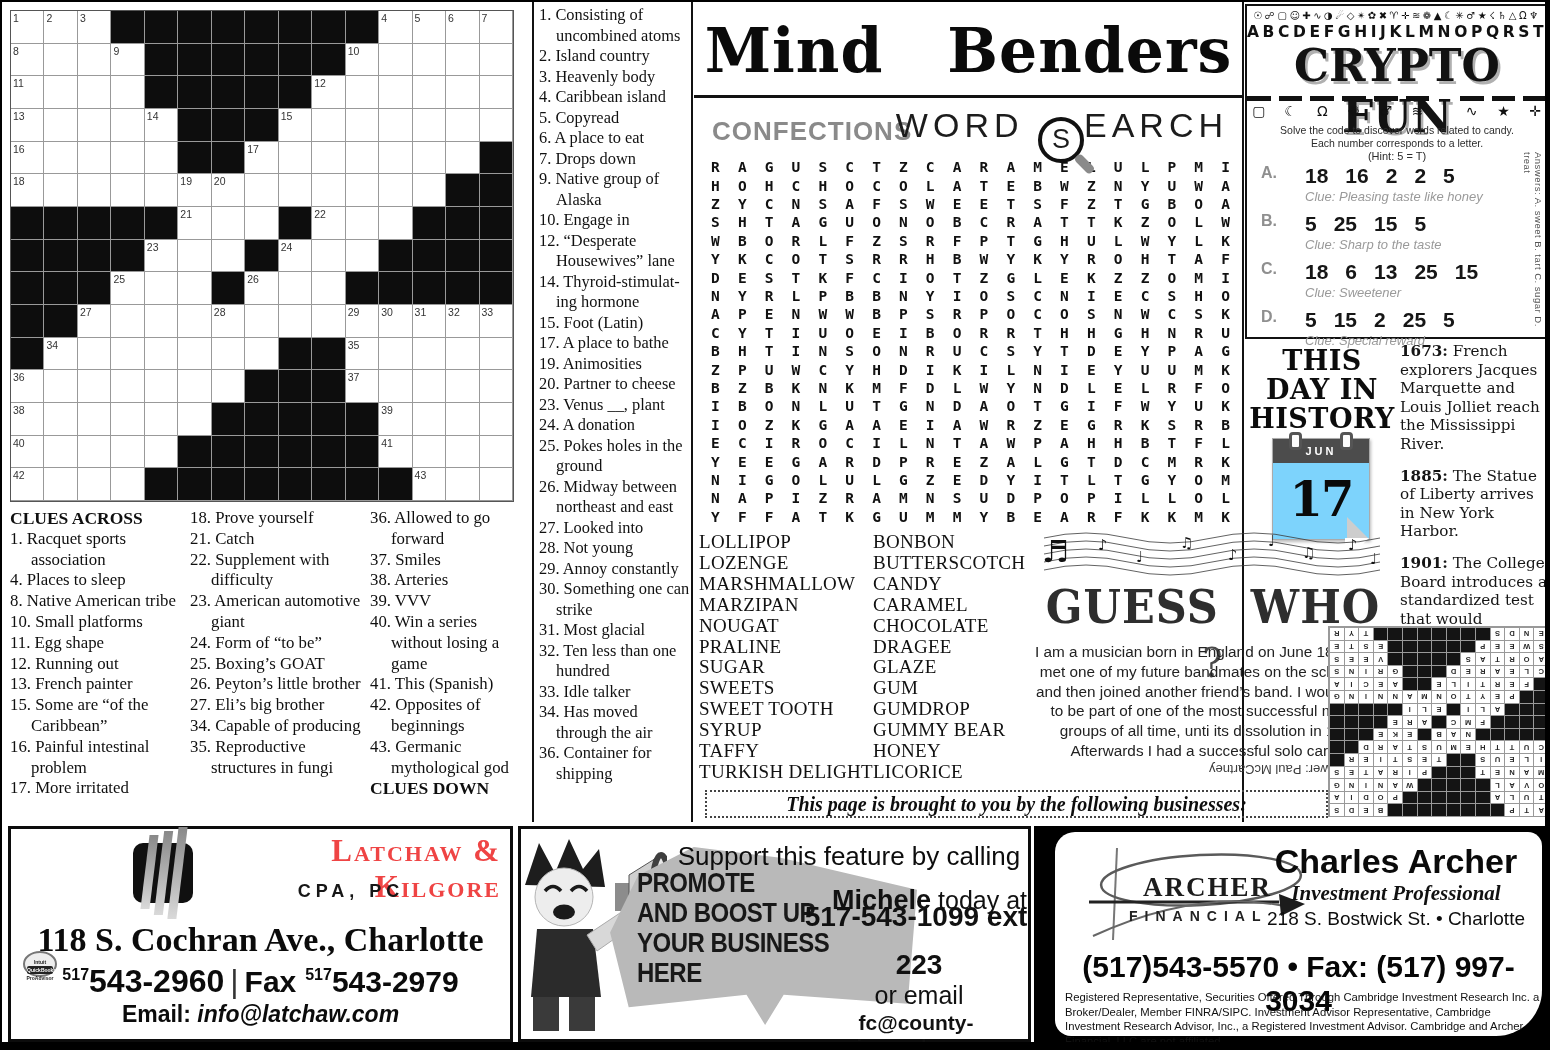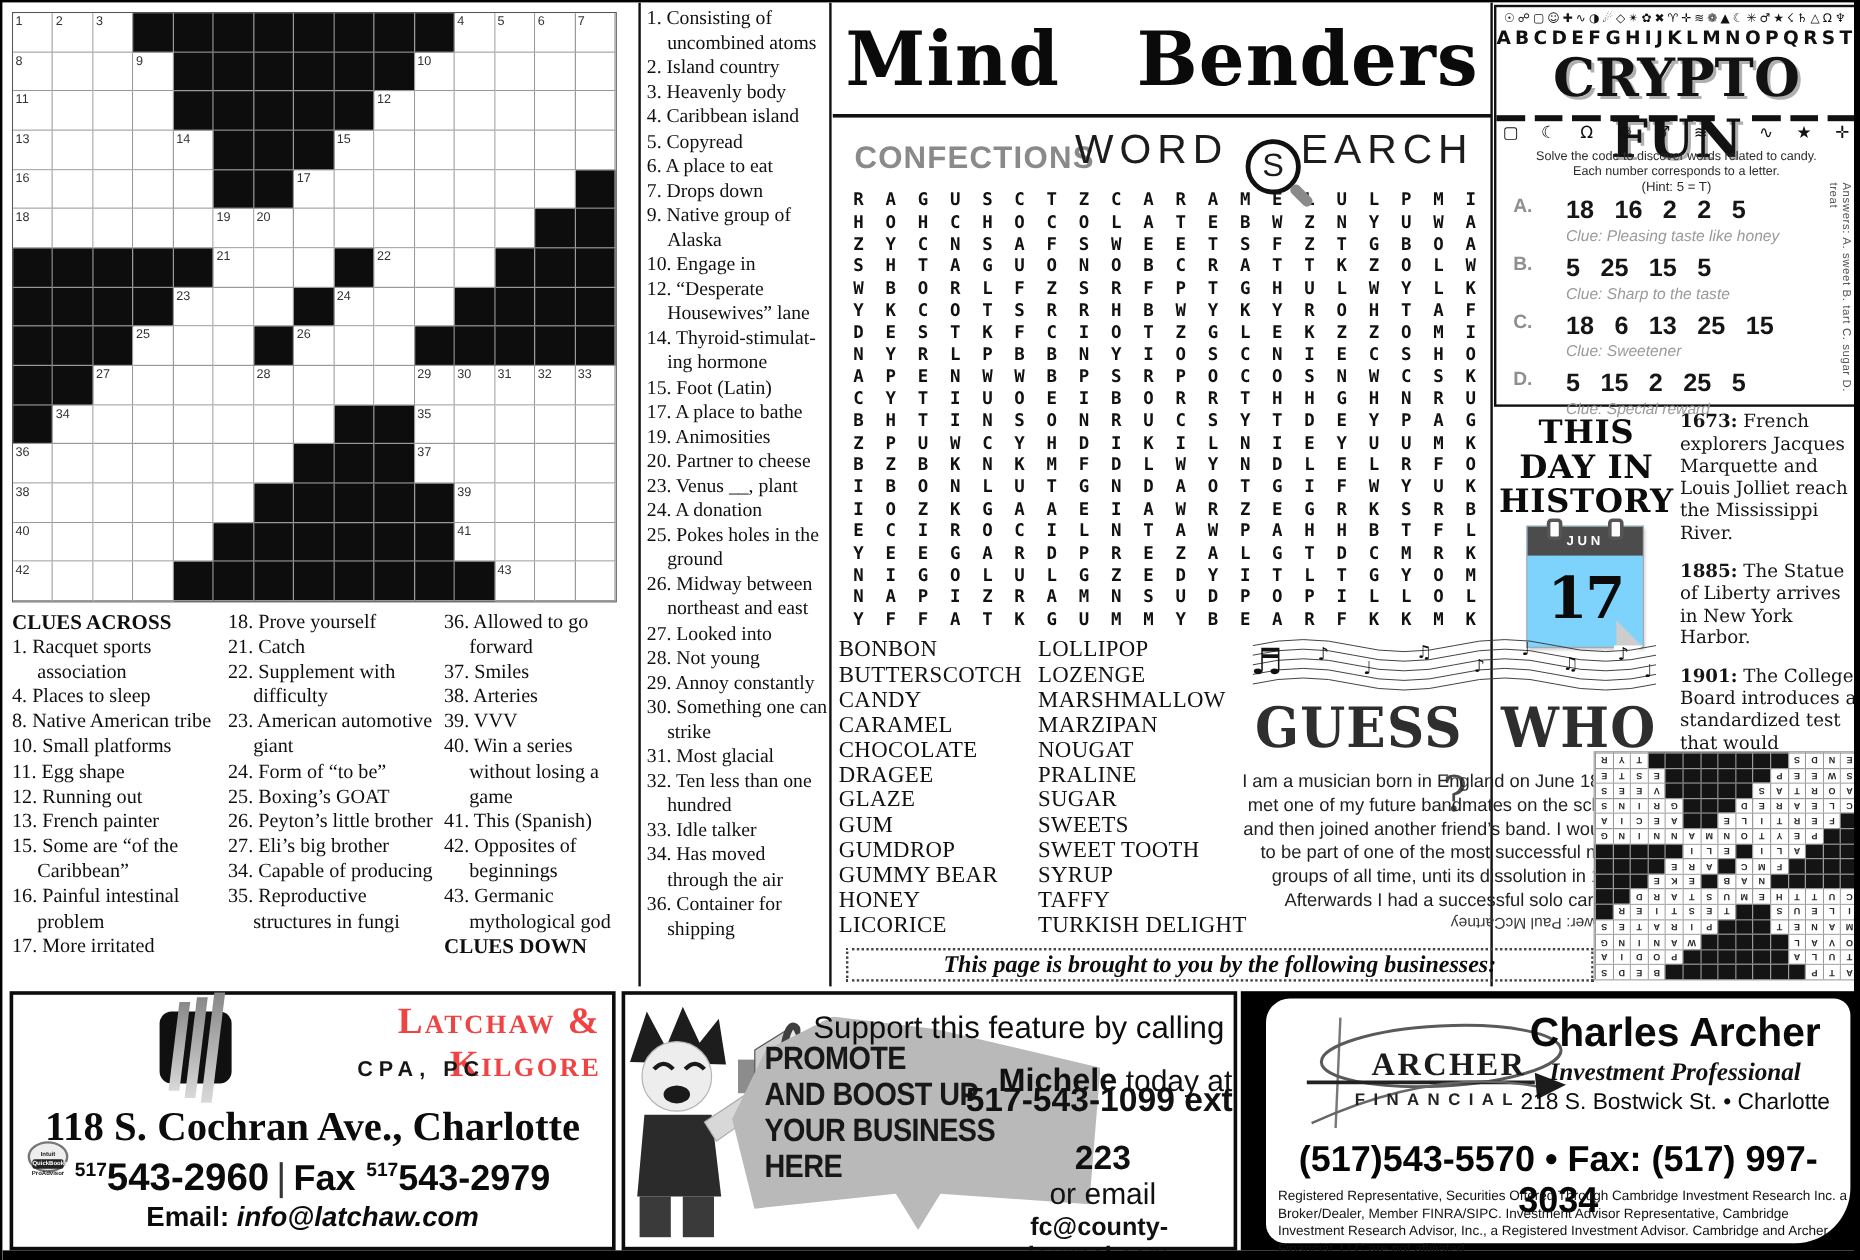--- a/index.html
+++ b/index.html
@@ -936,47 +936,47 @@
         <span>E</span>
         <span>A</span>
         <span>R</span>
         <span>F</span>
         <span>K</span>
         <span>K</span>
         <span>M</span>
         <span>K</span>
       </div>
     <div id="wordlist">
+      <div id="wl2">
+          <div>LOLLIPOP</div>
+          <div>LOZENGE</div>
+          <div>MARSHMALLOW</div>
+          <div>MARZIPAN</div>
+          <div>NOUGAT</div>
+          <div>PRALINE</div>
+          <div>SUGAR</div>
+          <div>SWEETS</div>
+          <div>SWEET TOOTH</div>
+          <div>SYRUP</div>
+          <div>TAFFY</div>
+          <div>TURKISH DELIGHT</div>
+        </div>
       <div id="wl1">
           <div>BONBON</div>
           <div>BUTTERSCOTCH</div>
           <div>CANDY</div>
           <div>CARAMEL</div>
           <div>CHOCOLATE</div>
           <div>DRAGEE</div>
           <div>GLAZE</div>
           <div>GUM</div>
           <div>GUMDROP</div>
           <div>GUMMY BEAR</div>
           <div>HONEY</div>
           <div>LICORICE</div>
-        </div>
-      <div id="wl2">
-          <div>LOLLIPOP</div>
-          <div>LOZENGE</div>
-          <div>MARSHMALLOW</div>
-          <div>MARZIPAN</div>
-          <div>NOUGAT</div>
-          <div>PRALINE</div>
-          <div>SUGAR</div>
-          <div>SWEETS</div>
-          <div>SWEET TOOTH</div>
-          <div>SYRUP</div>
-          <div>TAFFY</div>
-          <div>TURKISH DELIGHT</div>
         </div>
     </div>
   </div>
 
   <div id="banner">This page is brought to you by the following businesses:</div>
 
   <div id="crypto">
     <div id="csym">☉☍▢☺✚∿◑☄◇✴✿✖♈✛≋❁▲☾✳♂★☇♄△Ω♆</div>
     <div id="caz">ABCDEFGHIJKLMNOPQRSTUVWXYZ</div>
     <div id="ctitle">CRYPTO FUN</div>

